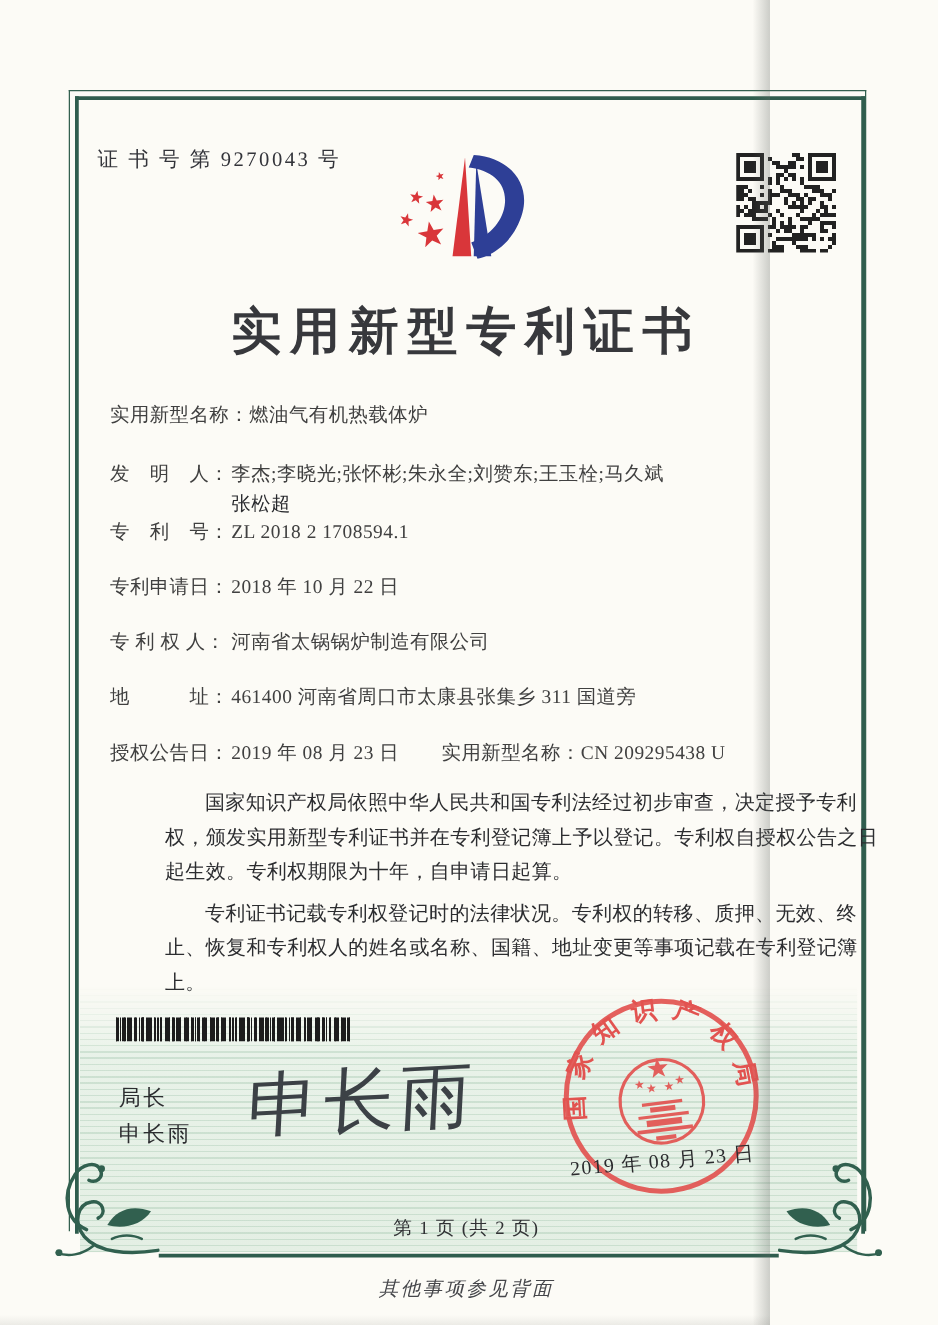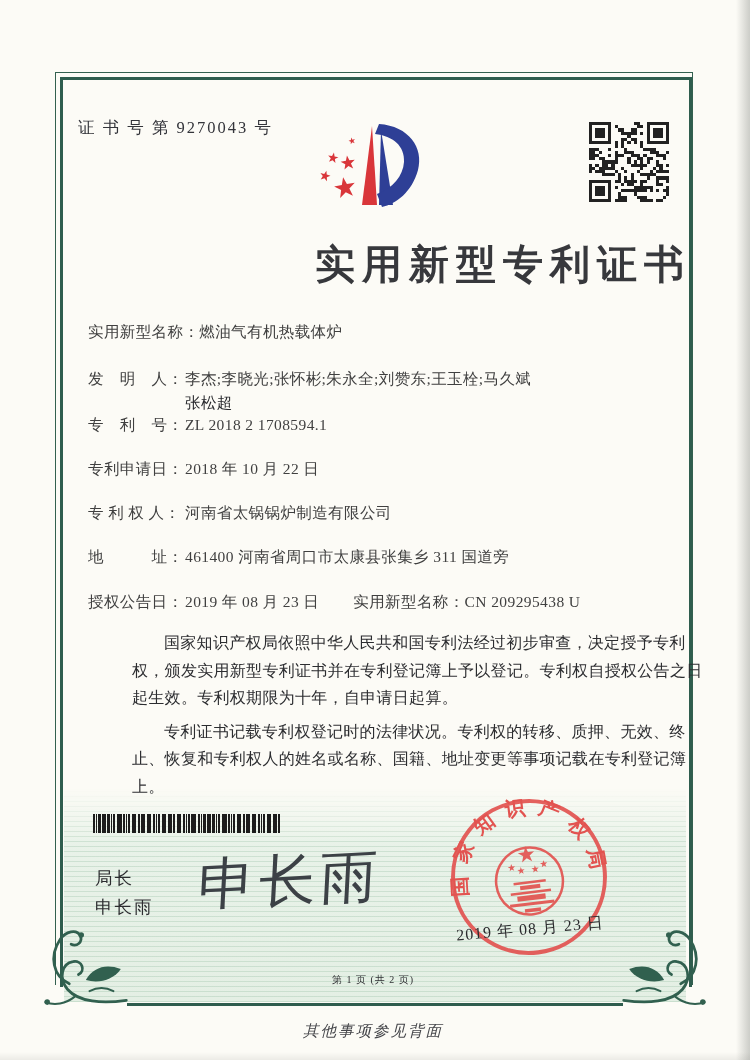--- a/index.html
+++ b/index.html
@@ -3,21 +3,21 @@
 <meta charset="utf-8">
 <style>
   html,body{margin:0;padding:0;}
   body{
     width:750px;height:1060px;
     background:#fcfbf6;
     font-family:"Liberation Serif","DejaVu Serif",serif;
     color:#2e2e2e;
     overflow:hidden;
   }
-  #page{position:relative;width:750px;height:1060px;background:#fcfbf6;}
+  #page{position:relative;width:616px;height:1060px;background:#fcfbf6;}
 
   
   .scan-edge-right{position:absolute;right:0;top:0;width:14px;height:100%;
     background:linear-gradient(90deg,rgba(0,0,0,0) 0%,rgba(100,105,100,0.30) 95%);}
   .scan-edge-bottom{position:absolute;left:0;bottom:0;width:100%;height:8px;
     background:linear-gradient(180deg,rgba(0,0,0,0) 0%,rgba(120,120,115,0.12) 100%);}
 
   
   .frame-outer{position:absolute;left:55px;top:72px;width:636px;height:912px;
     border-top:1.5px solid #33604f;border-left:1.5px solid #33604f;border-right:1.5px solid #33604f;}
@@ -34,21 +34,21 @@
       repeating-linear-gradient(0deg,rgba(110,165,130,0.22) 0 1px,rgba(110,165,130,0) 1px 5px),
       linear-gradient(180deg,#eaf3ea 0%,#e4efe4 100%);
     -webkit-mask-image:linear-gradient(180deg,rgba(0,0,0,0) 0,#000 55px);
     mask-image:linear-gradient(180deg,rgba(0,0,0,0) 0,#000 55px);}
 
   .cert-no{position:absolute;left:78px;top:117px;font-size:16.5px;letter-spacing:2px;color:#33343a;}
 
   .logo{position:absolute;left:303px;top:114px;width:124px;height:102px;}
   .qr{position:absolute;left:589px;top:122px;width:80px;height:80px;}
 
-  .title{position:absolute;left:55px;top:237px;width:636px;text-align:right;
+  .title{position:absolute;left:55px;top:237px;width:636px;text-align:center;
     font-size:40px;font-weight:600;letter-spacing:7px;color:#37383c;}
 
   .field-row{position:absolute;left:88px;font-size:15.5px;letter-spacing:0.4px;color:#404040;white-space:nowrap;}
   .flabel{display:inline-block;min-width:97px;}
   .fvalue{display:inline-block;}
   .flabel2{display:inline-block;margin-left:34px;}
   .wrapline{position:absolute;left:185px;font-size:15.5px;letter-spacing:0.4px;color:#27282c;}
 
   .paras{position:absolute;left:88px;top:629px;width:574px;margin-left:44px;}
   .paras p{margin:0 0 6px 0;text-indent:2em;font-size:16px;line-height:27.5px;
@@ -63,21 +63,21 @@
   .sig-post{position:absolute;left:95px;top:866px;font-size:17.5px;color:#2c2d30;letter-spacing:2px;}
   .sig-name{position:absolute;left:95px;top:895px;font-size:17.5px;color:#2c2d30;letter-spacing:2px;}
   .autograph{position:absolute;left:198px;top:843px;font-size:57px;color:#3c4146;
     transform:rotate(-3deg) skewX(-6deg);letter-spacing:4px;white-space:nowrap;}
 
   .seal{position:absolute;left:448px;top:796px;width:162px;height:162px;transform:rotate(-7deg);}
   .seal-date{position:absolute;left:448px;top:919px;width:164px;text-align:center;
     font-size:16px;color:#2b2b2e;letter-spacing:1px;transform:rotate(-5deg);white-space:nowrap;}
 
   .page-no{position:absolute;left:55px;top:973px;width:636px;text-align:center;
-    font-size:10px;color:#303134;letter-spacing:1px;}
+    font-size:15px;color:#303134;letter-spacing:1px;}
   .back-note{position:absolute;left:55px;top:1021px;width:636px;text-align:center;
     font-size:15.5px;color:#45464a;letter-spacing:2px;font-style:italic;}
 </style>
 </head>
 <body>
 
 <div id="page">
 
   <div class="guilloche"></div>
 

